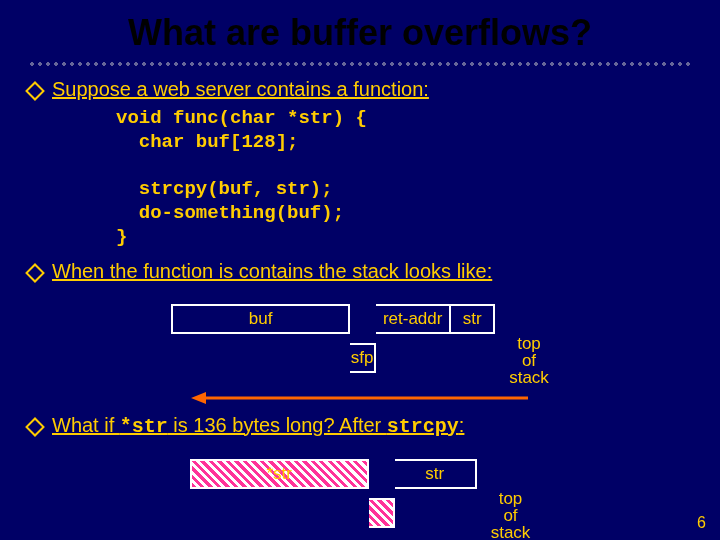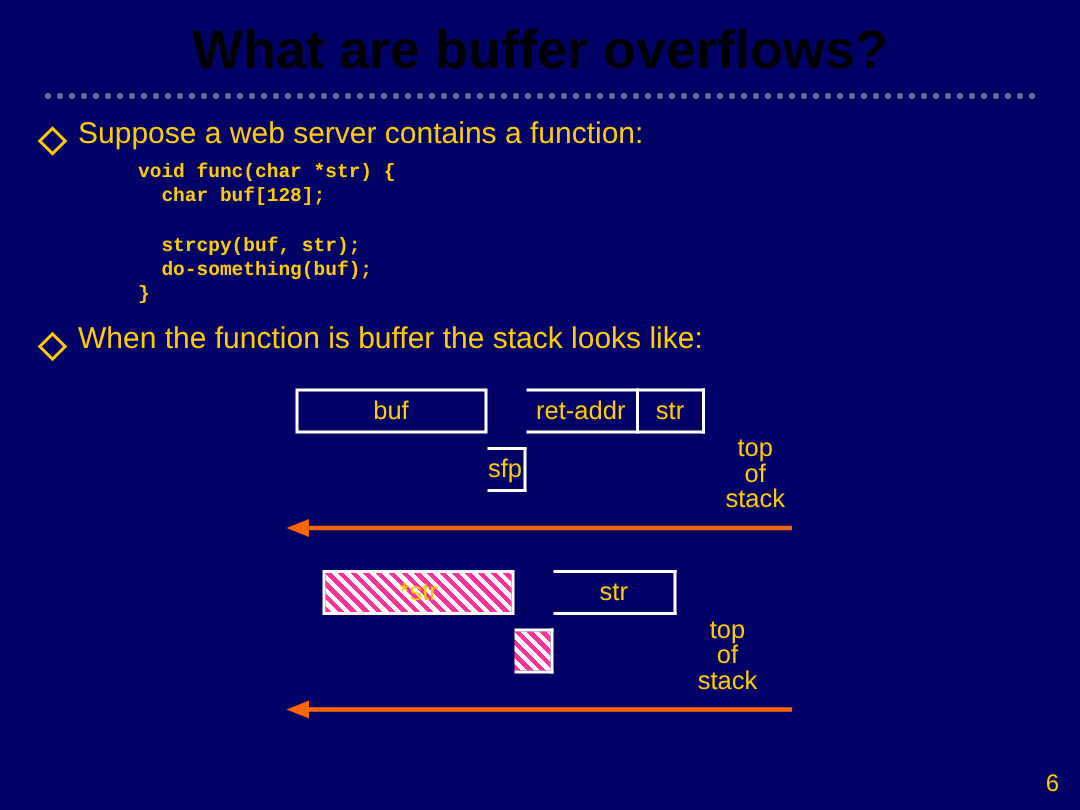--- a/index.html
+++ b/index.html
@@ -18,56 +18,56 @@
   }
   .title-rule {
     margin: 0 28px 12px 28px;
     height: 6px;
     border: none;
     background-image: radial-gradient(circle, #666699 2px, transparent 2px);
     background-size: 8px 8px;
     background-repeat: repeat-x;
   }
   .content { padding: 0 28px; color: #ffcc00; font-size: 20px; }
-  .bullet-row { display: flex; align-items: flex-end; margin-bottom: 6px; }
+  .bullet-row { display: flex; align-items: flex-start; margin-bottom: 6px; text-decoration: underline; }
   .diamond {
     width: 14px; height: 14px; display: inline-block;
     transform: rotate(45deg);
     border: 2px solid #ffcc00;
     margin: 6px 10px 0 0;
     flex: 0 0 14px;
   }
   .bullet-text { flex: 1; }
   .code-block {
     font-family: "Courier New", monospace;
     color: #ffcc00;
-    font-size: 13px;
+    font-size: 19px;
     line-height: 1.25;
     white-space: pre;
-    margin: 6px 0 10px 64px;
+    margin: 6px 0 10px 88px;
     font-weight: bold;
   }
   .mono { font-family: "Courier New", monospace; font-weight: bold; }
   .diagram-wrap {
     display: flex; align-items: center; justify-content: center;
     margin: 8px 0 2px 0;
   }
   .diagram-inner { display: flex; align-items: center; gap: 14px; }
   .stack-row { display: flex; }
   .cell {
     border: 2px solid #ffffff;
     text-align: center;
     font-size: 17px;
     padding: 3px 6px;
     color: #ffcc00;
     display: flex; align-items: center; justify-content: center;
     height: 30px;
   }
   .cell + .cell { border-left: none; }
-  .buf-cell { width: 128px; }
+  .buf-cell { width: 179px; }
   .sfp-cell { width: 26px; margin-top: 39px; }
   .ret-cell { width: 75px; }
   .str-cell { width: 44px; }
   .tos-label {
     color: #ffcc00; font-size: 17px; line-height: 1.0;
     text-align: center;
     margin-top: 44px;
   }
   .arrow-line {
     position: relative;
@@ -103,21 +103,21 @@
 
   <div class="code-block"><span>void func(char *str) {</span>
 <span>  char buf[128];</span>
 <span></span>
 <span>  strcpy(buf, str);</span>
 <span>  do-something(buf);</span>
 <span>}</span></div>
 
   <div class="bullet-row">
     <span class="diamond"></span>
-    <span class="bullet-text">When the function is buffer the stack looks like:</span>
+    <span class="bullet-text">When the function is contains the stack looks like:</span>
   </div>
 
   <div class="diagram-wrap">
     <div class="diagram-inner">
       <div class="stack-row">
         <div class="cell buf-cell">buf</div>
         <div class="cell sfp-cell">sfp</div>
         <div class="cell ret-cell">ret-addr</div>
         <div class="cell str-cell">str</div>
       </div>
@@ -128,20 +128,26 @@
       </div>
     </div>
   </div>
   <div class="arrow-line">
     <svg viewBox="0 0 340 16">
       <line x1="12" y1="8" x2="338" y2="8" stroke="#ff6600" stroke-width="3"></line>
       <polygon points="1,8 16,2 16,14" fill="#ff6600"></polygon>
     </svg>
   </div>
 
+  <div class="bullet-row" style="margin-top:10px;">
+    <span class="diamond"></span>
+    <span class="bullet-text">
+      <span>What if </span><span class="mono">*str</span><span> is 136 bytes long?  After </span><span class="mono">strcpy</span><span>:</span>
+    </span>
+  </div>
 
   <div class="diagram-wrap">
     <div class="diagram-inner">
       <div class="stack-row">
         <div class="cell buf-cell hatch">*str</div>
         <div class="cell sfp-cell hatch"></div>
         <div class="cell str2-cell">str</div>
       </div>
       <div class="tos-label">
         <span>top</span><br>

